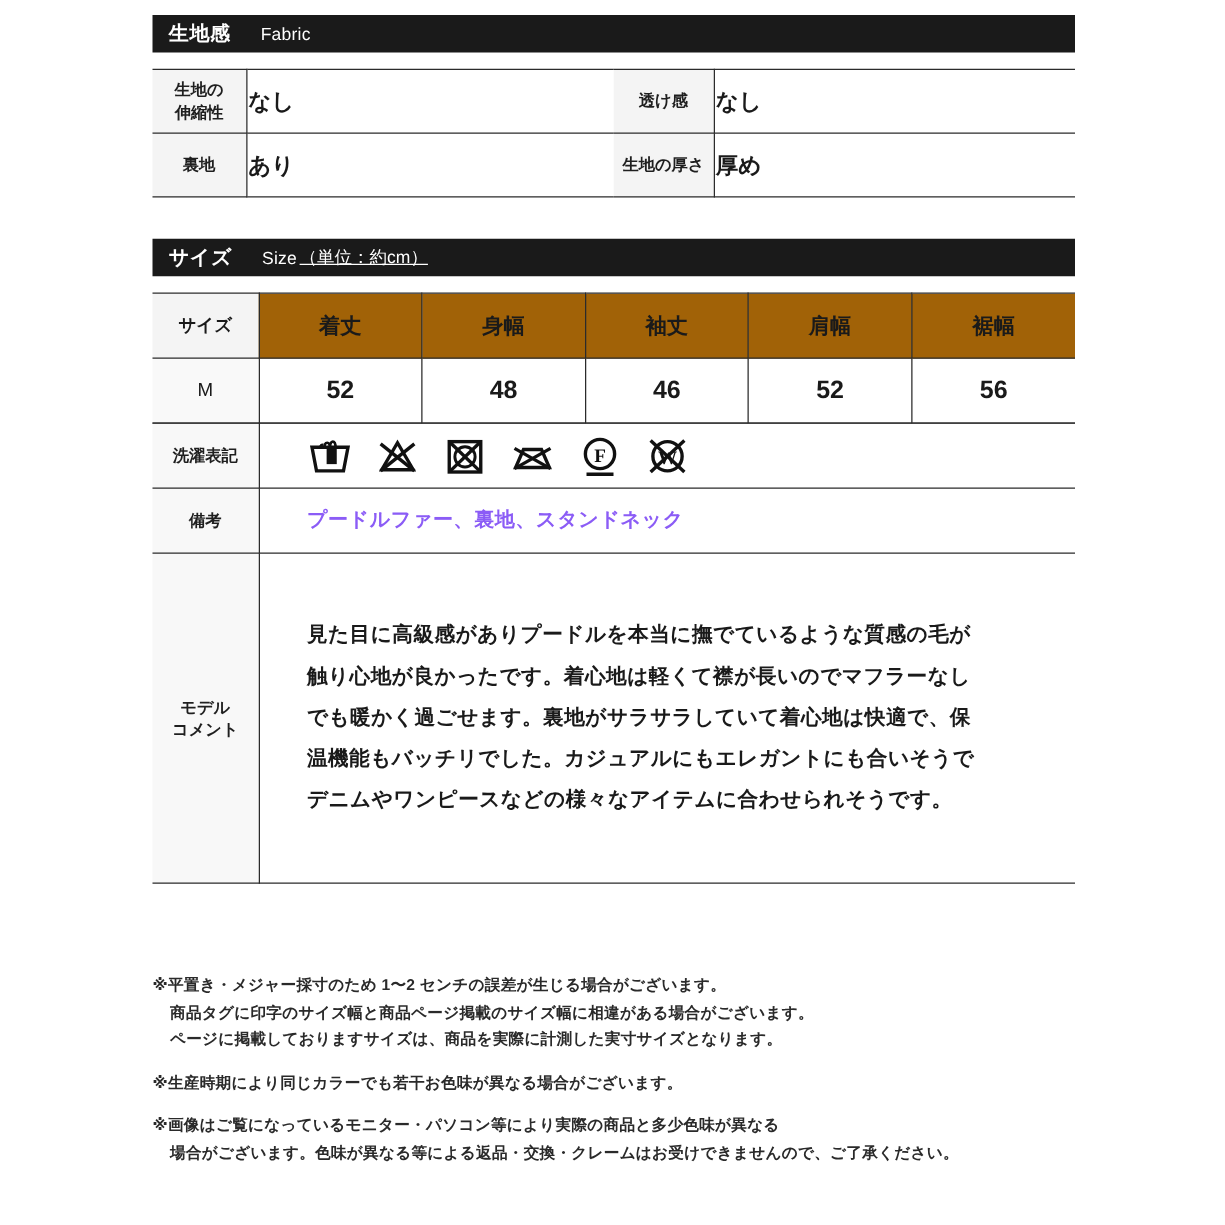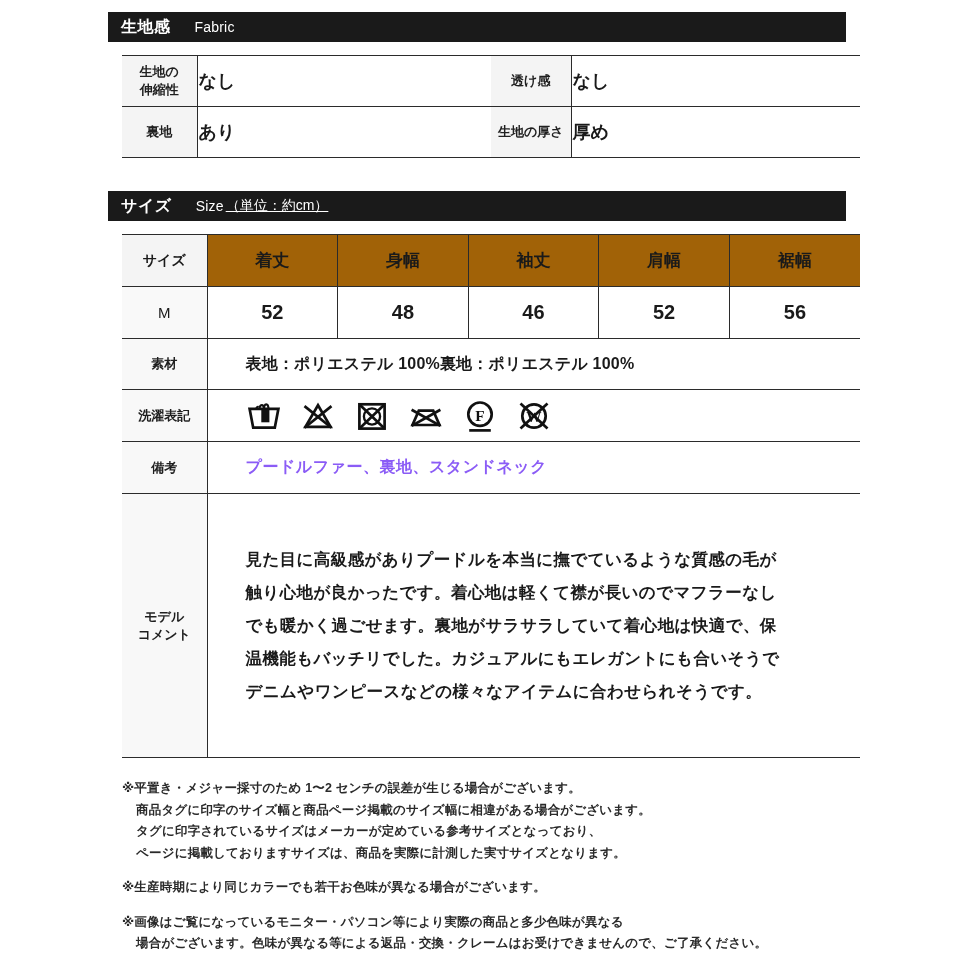--- a/index.html
+++ b/index.html
@@ -18,21 +18,21 @@
   .page {
     width: 980px;
     height: 980px;
     position: relative;
     box-sizing: border-box;
   }
 
   
   .section-bar {
     position: absolute;
-    left: 108px;
+    left: 122px;
     width: 738px;
     height: 30px;
     background: #1a1a1a;
     color: #ffffff;
     display: flex;
     align-items: center;
     box-sizing: border-box;
     padding-left: 13px;
   }
   .section-bar .jp {
@@ -251,26 +251,20 @@
         <td class="col-d">46</td>
         <td class="col-d">52</td>
         <td class="col-d">56</td>
       </tr>
     </tbody>
   </table>
 
   <table class="spec" id="detail-table">
     <tbody>
 
-      <tr class="r-material">
-        <td class="label">素材</td>
-        <td class="body">
-          <span class="material-text">表地：ポリエステル 100%</span><span class="gap"></span><span class="material-text">裏地：ポリエステル 100%</span>
-        </td>
-      </tr>
 
       <tr class="r-care">
         <td class="label">洗濯表記</td>
         <td class="body">
           <div class="care-row">
 
             <svg class="care-sym" viewBox="0 0 40 40">
               <path d="M4 12 H36 L32 33 H8 Z" fill="none" stroke="#111" stroke-width="3"></path>
               <path d="M15 13 q0 -5 2.5 -5 q2.5 0 2.5 5" fill="none" stroke="#111" stroke-width="2.4"></path>
               <path d="M20 13 q0 -6 2.5 -6 q2.5 0 2.5 6" fill="none" stroke="#111" stroke-width="2.4"></path>
@@ -336,21 +330,20 @@
           </div>
         </td>
       </tr>
     </tbody>
   </table>
 
   <div class="notes">
     <div class="note-block">
       <div class="note-line">※平置き・メジャー採寸のため 1〜2 センチの誤差が生じる場合がございます。</div>
       <div class="note-line indent">商品タグに印字のサイズ幅と商品ページ掲載のサイズ幅に相違がある場合がございます。</div>
-      <div class="note-line indent">タグに印字されているサイズはメーカーが定めている参考サイズとなっており、</div>
       <div class="note-line indent">ページに掲載しておりますサイズは、商品を実際に計測した実寸サイズとなります。</div>
     </div>
     <div class="note-block">
       <div class="note-line">※生産時期により同じカラーでも若干お色味が異なる場合がございます。</div>
     </div>
     <div class="note-block">
       <div class="note-line">※画像はご覧になっているモニター・パソコン等により実際の商品と多少色味が異なる</div>
       <div class="note-line indent">場合がございます。色味が異なる等による返品・交換・クレームはお受けできませんので、ご了承ください。</div>
     </div>
   </div>

